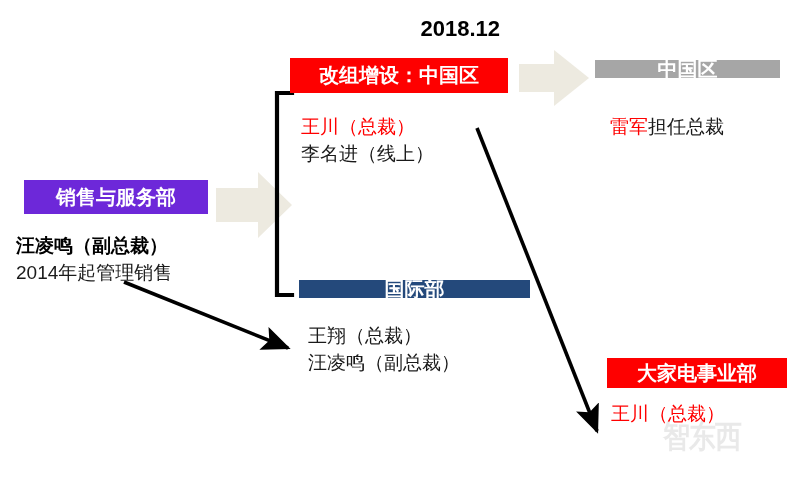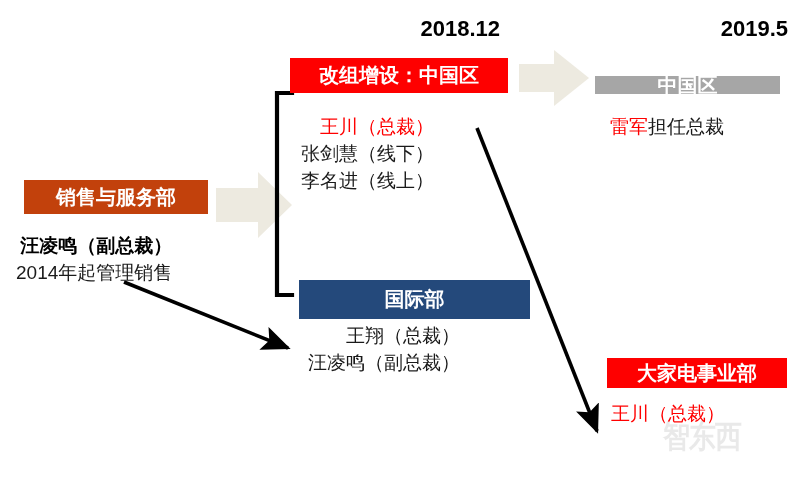--- a/index.html
+++ b/index.html
@@ -13,21 +13,21 @@
     font-family: "Liberation Sans", "DejaVu Sans", sans-serif;
     overflow: hidden;
     position: relative;
   }
   #canvas {
     position: relative;
     width: 800px;
     height: 480px;
     overflow: hidden;
   }
-  .abs { position: absolute; text-align: right; }
+  .abs { position: absolute; }
 
   
   .date-label {
     font-weight: bold;
     font-size: 22px;
     color: #000000;
     letter-spacing: 0px;
     white-space: nowrap;
     text-align: right;
   }
@@ -40,21 +40,21 @@
     color: #ffffff;
     font-size: 20px;
     font-weight: bold;
     white-space: nowrap;
     box-sizing: border-box;
     font-family: "Liberation Sans", "DejaVu Sans", sans-serif;
   }
   .dept-red    { background: #FE0000; }
   .dept-gray   { background: #A6A6A6; }
   .dept-navy   { background: #24497B; }
-  .dept-gray-d { background: #c2410c; }
+  .dept-gray-d { background: #6d28d9; }
 
   
   .people {
     font-size: 19px;
     line-height: 27px;
     color: #1a1a1a;
     white-space: nowrap;
   }
   .people .line { display: block; }
   .red-name   { color: #FF0000; }
@@ -107,34 +107,32 @@
 
     <line x1="477" y1="128" x2="597" y2="431" stroke="#000000" stroke-width="3.6" marker-end="url(#arrowhead)"></line>
   </svg>
 
   <div class="abs date-label" style="left:300px; top:16px; width:200px;">2018.12</div>
 
   <div class="abs dept-box dept-red" style="left:290px; top:58px; width:218px; height:35px;">改组增设：中国区</div>
 
   <div class="abs people" style="left:301px; top:113px;">
     <span class="line red-name">王川（总裁）</span>
-    <span class="line">张剑慧（线下）</span>
     <span class="line">李名进（线上）</span>
   </div>
 
-  <div class="abs dept-box dept-navy" style="left:299px; top:280px; width:231px; height:39px;">国际部</div>
+  <div class="abs dept-box dept-navy" style="left:299px; top:280px; width:231px; height:18px;">国际部</div>
 
   <div class="abs people" style="left:308px; top:322px;">
     <span class="line">王翔（总裁）</span>
     <span class="line">汪凌鸣（副总裁）</span>
   </div>
 
-  <div class="abs date-label" style="left:588px; top:16px; width:200px;">2019.5</div>
 
-  <div class="abs dept-box dept-gray" style="left:595px; top:76px; width:185px; height:18px;">中国区</div>
+  <div class="abs dept-box dept-gray" style="left:595px; top:60px; width:185px; height:18px;">中国区</div>
 
   <div class="abs people" style="left:610px; top:113px;">
     <span class="red-name">雷军</span><span>担任总裁</span>
   </div>
 
   <div class="abs dept-box dept-red" style="left:607px; top:358px; width:180px; height:30px;">大家电事业部</div>
 
   <div class="abs people" style="left:611px; top:400px;">
     <span class="line red-name">王川（总裁）</span>
   </div>

